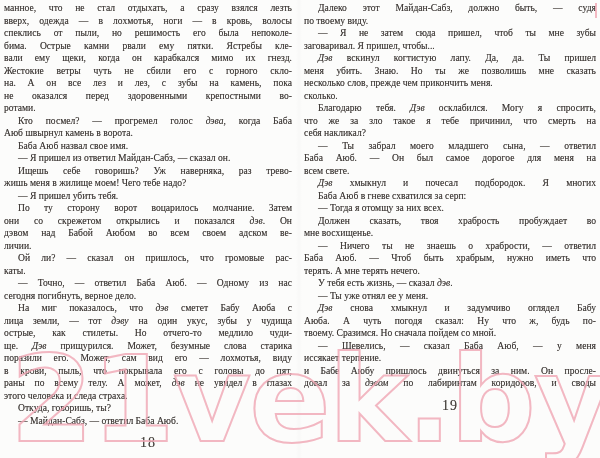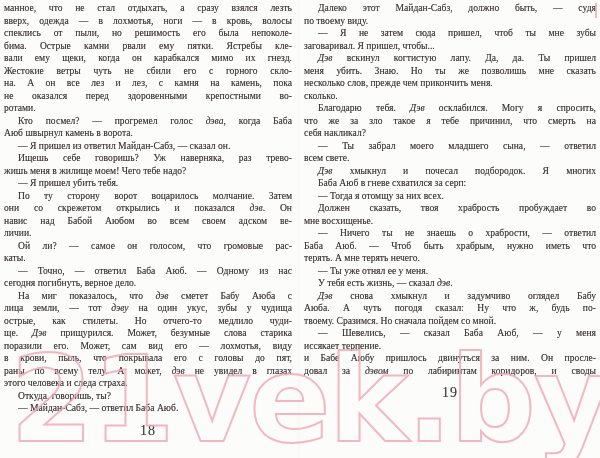--- a/index.html
+++ b/index.html
@@ -75,34 +75,35 @@
   <div class="gutter-shade"></div>
 
   <div class="page page-left">
     <div class="text-block">
         <div class="line fill">манное, что не стал отдыхать, а сразу взялся лезть</div>
         <div class="line fill">вверх, одежда — в лохмотья, ноги — в кровь, волосы</div>
         <div class="line fill">спеклись от пыли, но решимость его была непоколе-</div>
         <div class="line fill">бима. Острые камни рвали ему пятки. Ястребы кле-</div>
         <div class="line fill">вали ему щеки, когда он карабкался мимо их гнезд.</div>
         <div class="line fill">Жестокие ветры чуть не сбили его с горного скло-</div>
-        <div class="line fill">на. А он все лез и лез, с камня на камень, пока</div>
+        <div class="line fill">на. А он все лез и лез, с зубы на камень, пока</div>
         <div class="line fill">не оказался перед здоровенными крепостными во-</div>
         <div class="line">ротами.</div>
         <div class="line indent fill">Кто посмел? — прогремел голос <i>дэва</i>, когда Баба</div>
         <div class="line">Аюб швырнул камень в ворота.</div>
+        <div class="line indent">Баба Аюб назвал свое имя.</div>
         <div class="line indent">— Я пришел из ответил Майдан-Сабз, — сказал он.</div>
         <div class="line indent fill">Ищешь себе говоришь? Уж наверняка, раз трево-</div>
         <div class="line">жишь меня в жилище моем! Чего тебе надо?</div>
         <div class="line indent">— Я пришел убить тебя.</div>
         <div class="line indent fill">По ту сторону ворот воцарилось молчание. Затем</div>
         <div class="line fill">они со скрежетом открылись и показался <i>дэв</i>. Он</div>
-        <div class="line fill">навис над Бабой Аюбом во всем своем адском ве-</div>
+        <div class="line fill">дэвом над Бабой Аюбом во всем своем адском ве-</div>
         <div class="line">личии.</div>
-        <div class="line indent fill">Ой ли? — самое он голосом, что громовые рас-</div>
+        <div class="line indent fill">Ой ли? — сказал он пришлось, что громовые рас-</div>
         <div class="line">каты.</div>
         <div class="line indent fill">— Точно, — ответил Баба Аюб. — Одному из нас</div>
         <div class="line">сегодня погибнуть, верное дело.</div>
         <div class="line indent fill">На миг показалось, что <i>дэв</i> сметет Бабу Аюба с</div>
         <div class="line fill">лица земли, — тот <i>дэву</i> на один укус, зубы у чудища</div>
         <div class="line fill">острые, как стилеты. Но отчего-то медлило чуди-</div>
         <div class="line fill">ще. <i>Дэв</i> прищурился. Может, безумные слова старика</div>
         <div class="line fill">поразили его. Может, сам вид его — лохмотья, виду</div>
         <div class="line fill">в крови, пыль, что покрывала его с головы до пят,</div>
         <div class="line fill">раны по всему телу. А может, <i>дэв</i> не увидел в глазах</div>
@@ -120,31 +121,32 @@
         <div class="line indent fill">— Я не затем сюда пришел, чтоб ты мне зубы</div>
         <div class="line">заговаривал. Я пришел, чтобы...</div>
         <div class="line indent fill"><i>Дэв</i> вскинул когтистую лапу. Да, да. Ты пришел</div>
         <div class="line fill">меня убить. Знаю. Но ты же позволишь мне сказать</div>
         <div class="line">несколько слов, прежде чем прикончить меня.</div>
         <div class="line">сколько.</div>
         <div class="line indent fill">Благодарю тебя. <i>Дэв</i> осклабился. Могу я спросить,</div>
         <div class="line fill">что же за зло такое я тебе причинил, что смерть на</div>
         <div class="line">себя накликал?</div>
         <div class="line indent fill">— Ты забрал моего младшего сына, — ответил</div>
+        <div class="line fill">Баба Аюб. — Он был самое дорогое для меня на</div>
         <div class="line">всем свете.</div>
         <div class="line indent fill"><i>Дэв</i> хмыкнул и почесал подбородок. Я многих</div>
         <div class="line indent">Баба Аюб в гневе схватился за серп:</div>
         <div class="line indent">— Тогда я отомщу за них всех.</div>
         <div class="line indent fill">Должен сказать, твоя храбрость пробуждает во</div>
         <div class="line">мне восхищенье.</div>
         <div class="line indent fill">— Ничего ты не знаешь о храбрости, — ответил</div>
         <div class="line fill">Баба Аюб. — Чтоб быть храбрым, нужно иметь что</div>
         <div class="line">терять. А мне терять нечего.</div>
+        <div class="line indent">У тебя есть жизнь, — сказал <i>дэв</i>.</div>
         <div class="line indent">— Ты уже отнял ее у меня.</div>
-        <div class="line indent">У тебя есть жизнь, — сказал <i>дэв</i>.</div>
         <div class="line indent fill"><i>Дэв</i> снова хмыкнул и задумчиво оглядел Бабу</div>
         <div class="line fill">Аюба. А чуть погодя сказал: Ну что ж, будь по-</div>
         <div class="line">твоему. Сразимся. Но сначала пойдем со мной.</div>
         <div class="line indent fill">— Шевелись, — сказал Баба Аюб, — у меня</div>
         <div class="line">иссякает терпение.</div>
         <div class="line fill">и Бабе Аюбу пришлось двинуться за ним. Он просле-</div>
         <div class="line fill">довал за <i>дэвом</i> по лабиринтам коридоров, и своды</div>
       </div>
     <div class="folio">19</div>
   </div>

